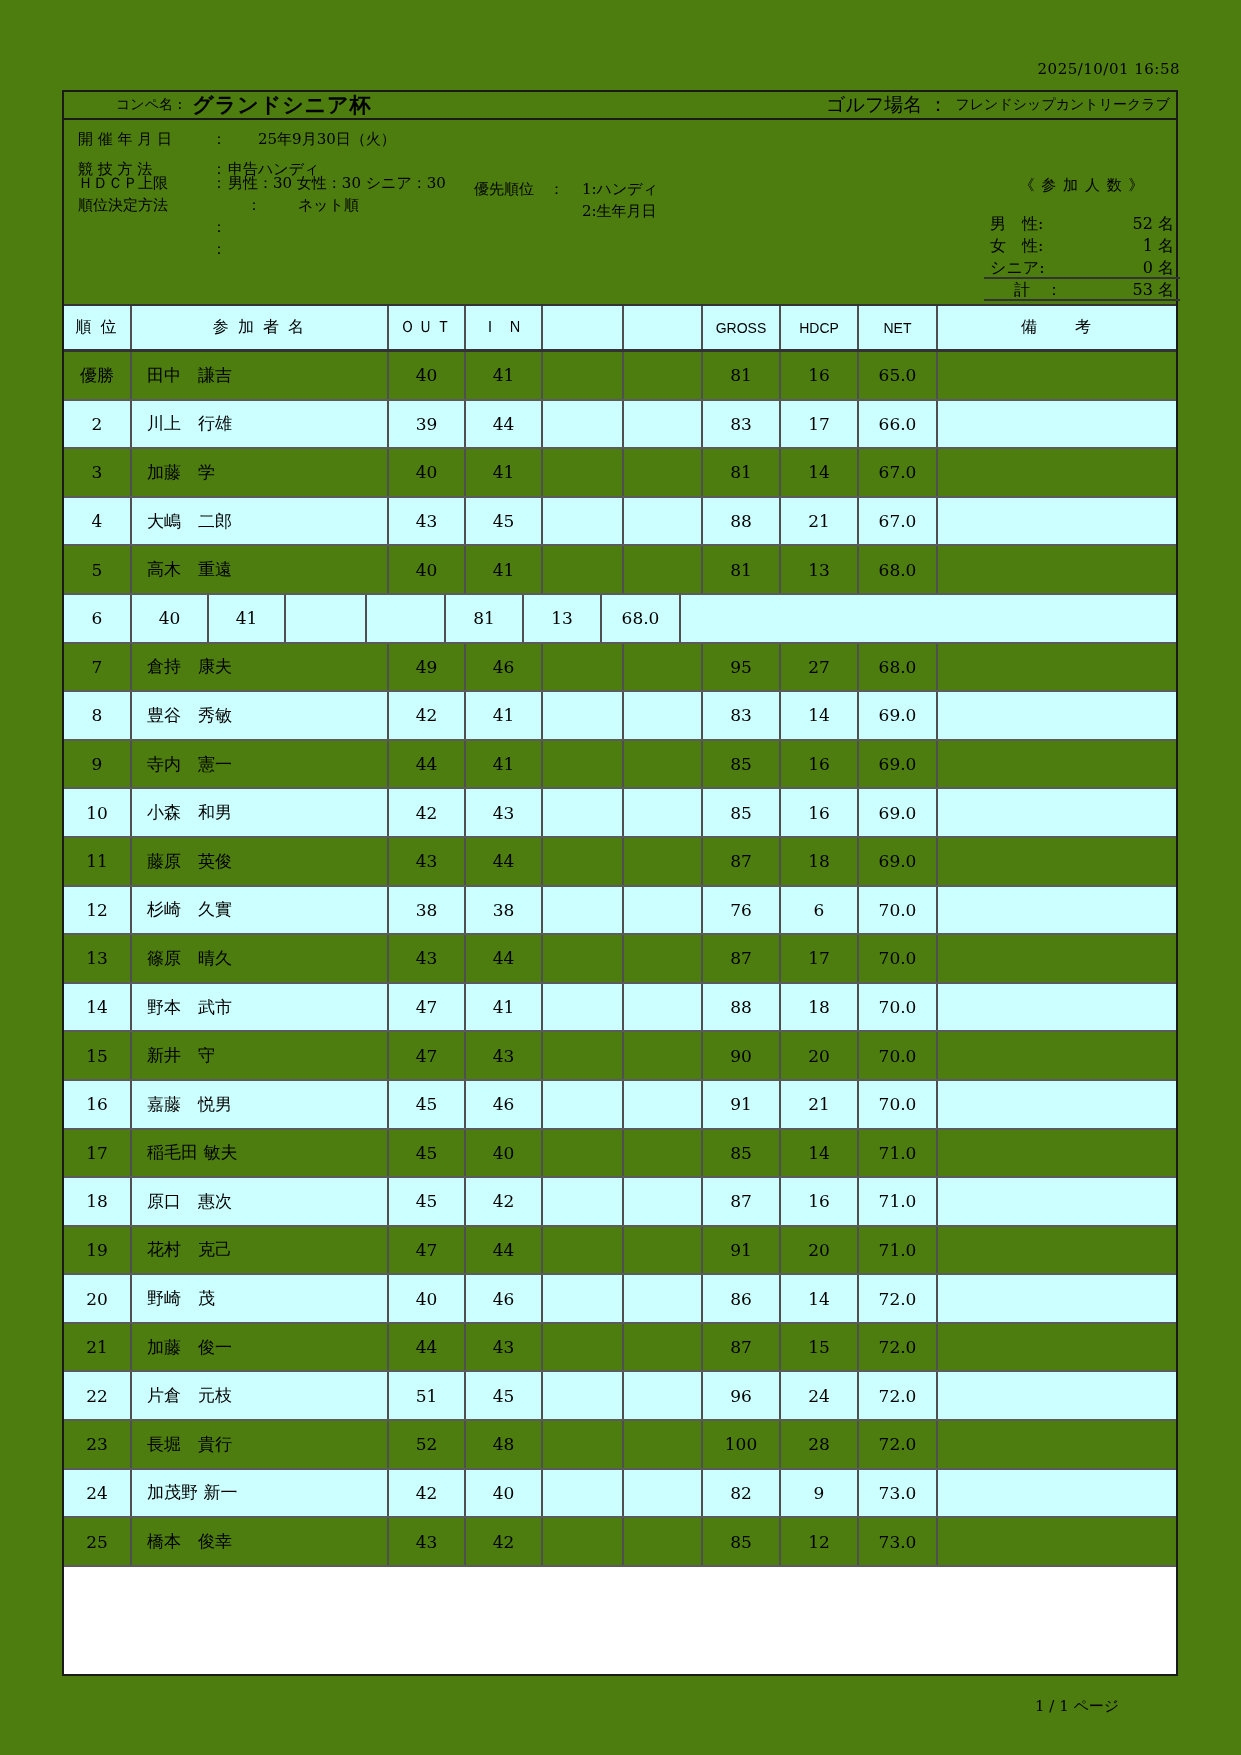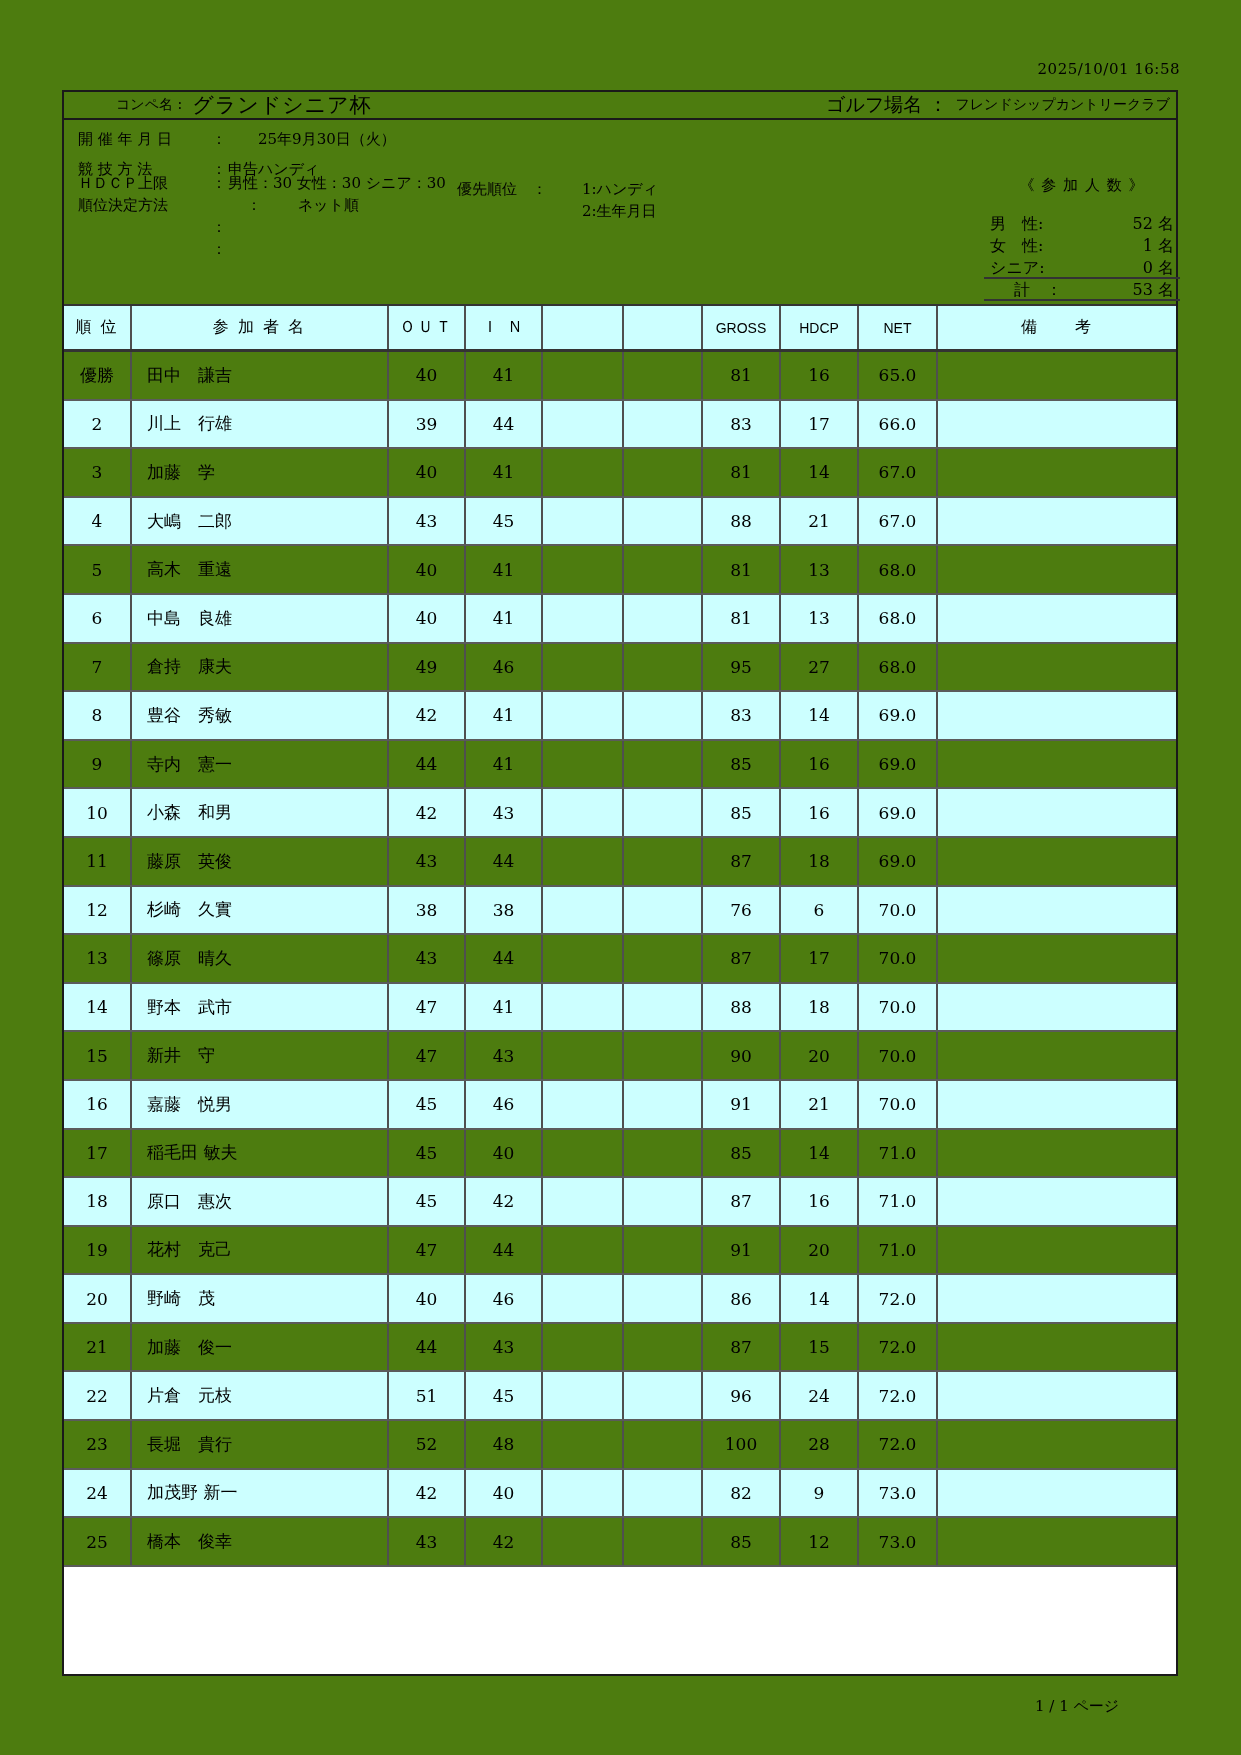--- a/index.html
+++ b/index.html
@@ -23,36 +23,36 @@
     display:flex;flex-direction:column;
   }
   
   .title-bar{
     height:28px;flex:0 0 28px;
     border-bottom:2px solid #1a1a1a;
     display:flex;align-items:center;
     box-sizing:border-box;
   }
   .title-bar .comp-label{font-size:14px;margin-left:52px;}
-  .title-bar .comp-name{font-size:21px;font-weight:normal;margin-left:10px;letter-spacing:1px;text-align:center;}
+  .title-bar .comp-name{font-size:21px;font-weight:bold;margin-left:10px;letter-spacing:1px;text-align:center;}
   .title-bar .spacer{flex:1;}
   .title-bar .course-label{font-size:19px;}
   .title-bar .course-name{font-size:14px;margin-left:8px;margin-right:6px;}
   
   .info{
     position:relative;flex:0 0 186px;height:186px;
     border-bottom:2px solid #333;
     box-sizing:border-box;
     font-size:15px;
   }
   .info-line{position:absolute;left:14px;display:flex;white-space:pre;}
   .info-line .lbl{display:inline-block;width:132px;}
   .info-line .col{display:inline-block;width:18px;text-align:center;}
   .info-line .val{white-space:pre;}
-  .prio{position:absolute;left:393px;top:60px;white-space:pre;text-align:center;}
+  .prio{position:absolute;left:410px;top:60px;white-space:pre;text-align:center;}
   .prio-item1{position:absolute;left:518px;top:60px;white-space:pre;}
   .prio-item2{position:absolute;left:518px;top:82px;white-space:pre;}
   .ppl{position:absolute;left:920px;top:36px;width:196px;}
   .ppl-title{text-align:center;font-size:15px;letter-spacing:1px;margin-bottom:18px;white-space:pre;margin-top:20px;}
   .ppl-row{display:flex;justify-content:space-between;font-size:16px;height:22px;line-height:22px;padding:0 6px;box-sizing:border-box;}
   .ppl-row.uline{border-bottom:2px solid #333;}
   .ppl-row.total{border-bottom:2px solid #333;}
   .ppl-row.total .ppl-lbl{padding-left:24px;}
   
   .tbl{flex:1;display:flex;flex-direction:column;box-sizing:border-box;}
@@ -229,21 +229,20 @@
     <div class="cell c-b1"></div>
     <div class="cell c-b2"></div>
     <div class="cell c-gross">81</div>
     <div class="cell c-hdcp">13</div>
     <div class="cell c-net">68.0</div>
     <div class="cell c-note"></div>
   </div>
 
   <div class="t-row shade">
     <div class="cell c-rank">6</div>
-    <div class="cell c-name">中島　良雄</div>
     <div class="cell c-out">40</div>
     <div class="cell c-in">41</div>
     <div class="cell c-b1"></div>
     <div class="cell c-b2"></div>
     <div class="cell c-gross">81</div>
     <div class="cell c-hdcp">13</div>
     <div class="cell c-net">68.0</div>
     <div class="cell c-note"></div>
   </div>
 

